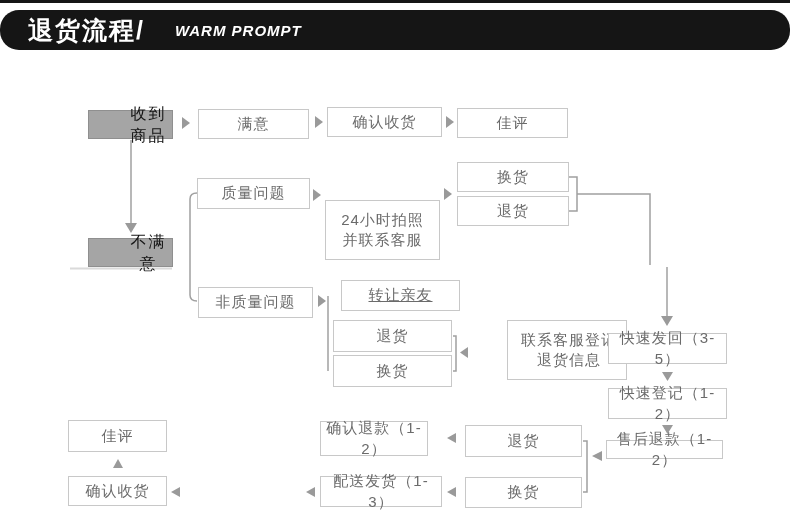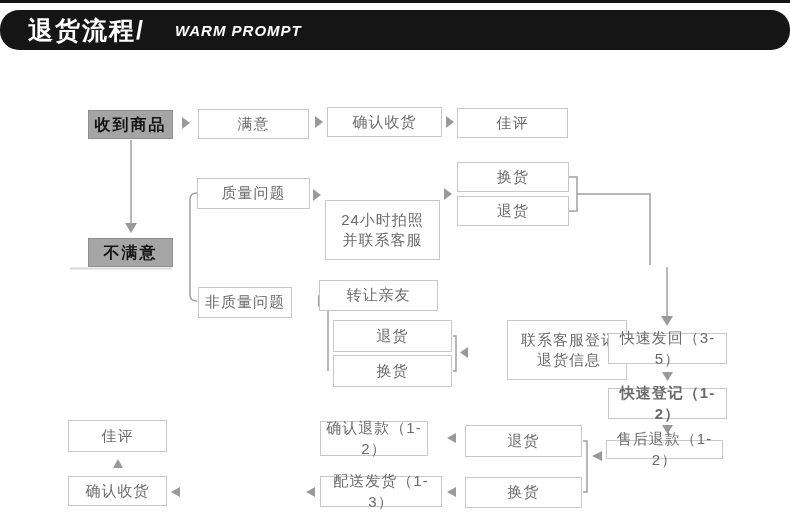--- a/index.html
+++ b/index.html
@@ -19,22 +19,22 @@
     color:#ffffff;font-size:15px;font-weight:bold;font-style:italic;margin-left:30px;letter-spacing:1px;
   }
   .overlay{position:absolute;left:0;top:0;z-index:1;}
   .nd{
     position:absolute;z-index:2;box-sizing:border-box;background:#ffffff;
     border:1px solid #c8c8c8;color:#6b6b6b;font-size:15px;letter-spacing:1px;
     display:flex;align-items:center;justify-content:center;text-align:center;
     white-space:pre-line;line-height:1.35;
   }
   .nd.gray{
-    background:#a5a5a5;border-color:#8f8f8f;color:#141414;font-weight:bold;
-    font-size:16px;letter-spacing:2px;
+    background:#a5a5a5;border-color:#8f8f8f;color:#141414;font-weight:normal;
+    font-size:16px;letter-spacing:2px;padding-left:36px;
   }
   .nd.leftalign{justify-content:flex-start;text-align:center;padding-left:13px;margin-left:37px;}
 </style>
 </head>
 <body>
 
 <div class="canvas">
 
   <div class="topline"></div>
 
@@ -90,29 +90,29 @@
   <div class="nd" style="left:457px;top:108px;width:111px;height:30px;">佳评</div>
 
   <div class="nd" style="left:197px;top:178px;width:113px;height:31px;">质量问题</div>
   <div class="nd" style="left:325px;top:162px;width:115px;height:60px;margin-top:38px;">24小时拍照
 并联系客服</div>
   <div class="nd" style="left:457px;top:162px;width:112px;height:30px;">换货</div>
   <div class="nd" style="left:457px;top:196px;width:112px;height:30px;">退货</div>
 
   <div class="nd gray" style="left:88px;top:238px;width:85px;height:29px;">不满意</div>
 
-  <div class="nd" style="left:198px;top:287px;width:94px;height:31px;">非质量问题</div>
-  <div class="nd" style="left:319px;top:280px;width:119px;height:31px;">转让亲友</div>
+  <div class="nd" style="left:198px;top:287px;width:115px;height:31px;">非质量问题</div>
+  <div class="nd" style="left:341px;top:280px;width:119px;height:31px;text-decoration:underline;">转让亲友</div>
   <div class="nd" style="left:333px;top:320px;width:119px;height:32px;">退货</div>
   <div class="nd" style="left:333px;top:355px;width:119px;height:32px;">换货</div>
   <div class="nd leftalign" style="left:470px;top:320px;width:120px;height:60px;">联系客服登记
 退货信息</div>
 
   <div class="nd" style="left:608px;top:333px;width:119px;height:31px;">快速发回（3-5）</div>
-  <div class="nd" style="left:608px;top:388px;width:119px;height:31px;font-weight:bold;">快速登记（1-2）</div>
+  <div class="nd" style="left:608px;top:388px;width:119px;height:31px;">快速登记（1-2）</div>
   <div class="nd" style="left:606px;top:440px;width:117px;height:19px;">售后退款（1-2）</div>
 
   <div class="nd" style="left:465px;top:425px;width:117px;height:32px;">退货</div>
   <div class="nd" style="left:465px;top:477px;width:117px;height:31px;">换货</div>
   <div class="nd" style="left:320px;top:421px;width:108px;height:35px;">确认退款（1-2）</div>
   <div class="nd" style="left:320px;top:476px;width:122px;height:31px;">配送发货（1-3）</div>
   <div class="nd" style="left:68px;top:476px;width:99px;height:30px;">确认收货</div>
   <div class="nd" style="left:68px;top:420px;width:99px;height:32px;">佳评</div>
 
 </div>

